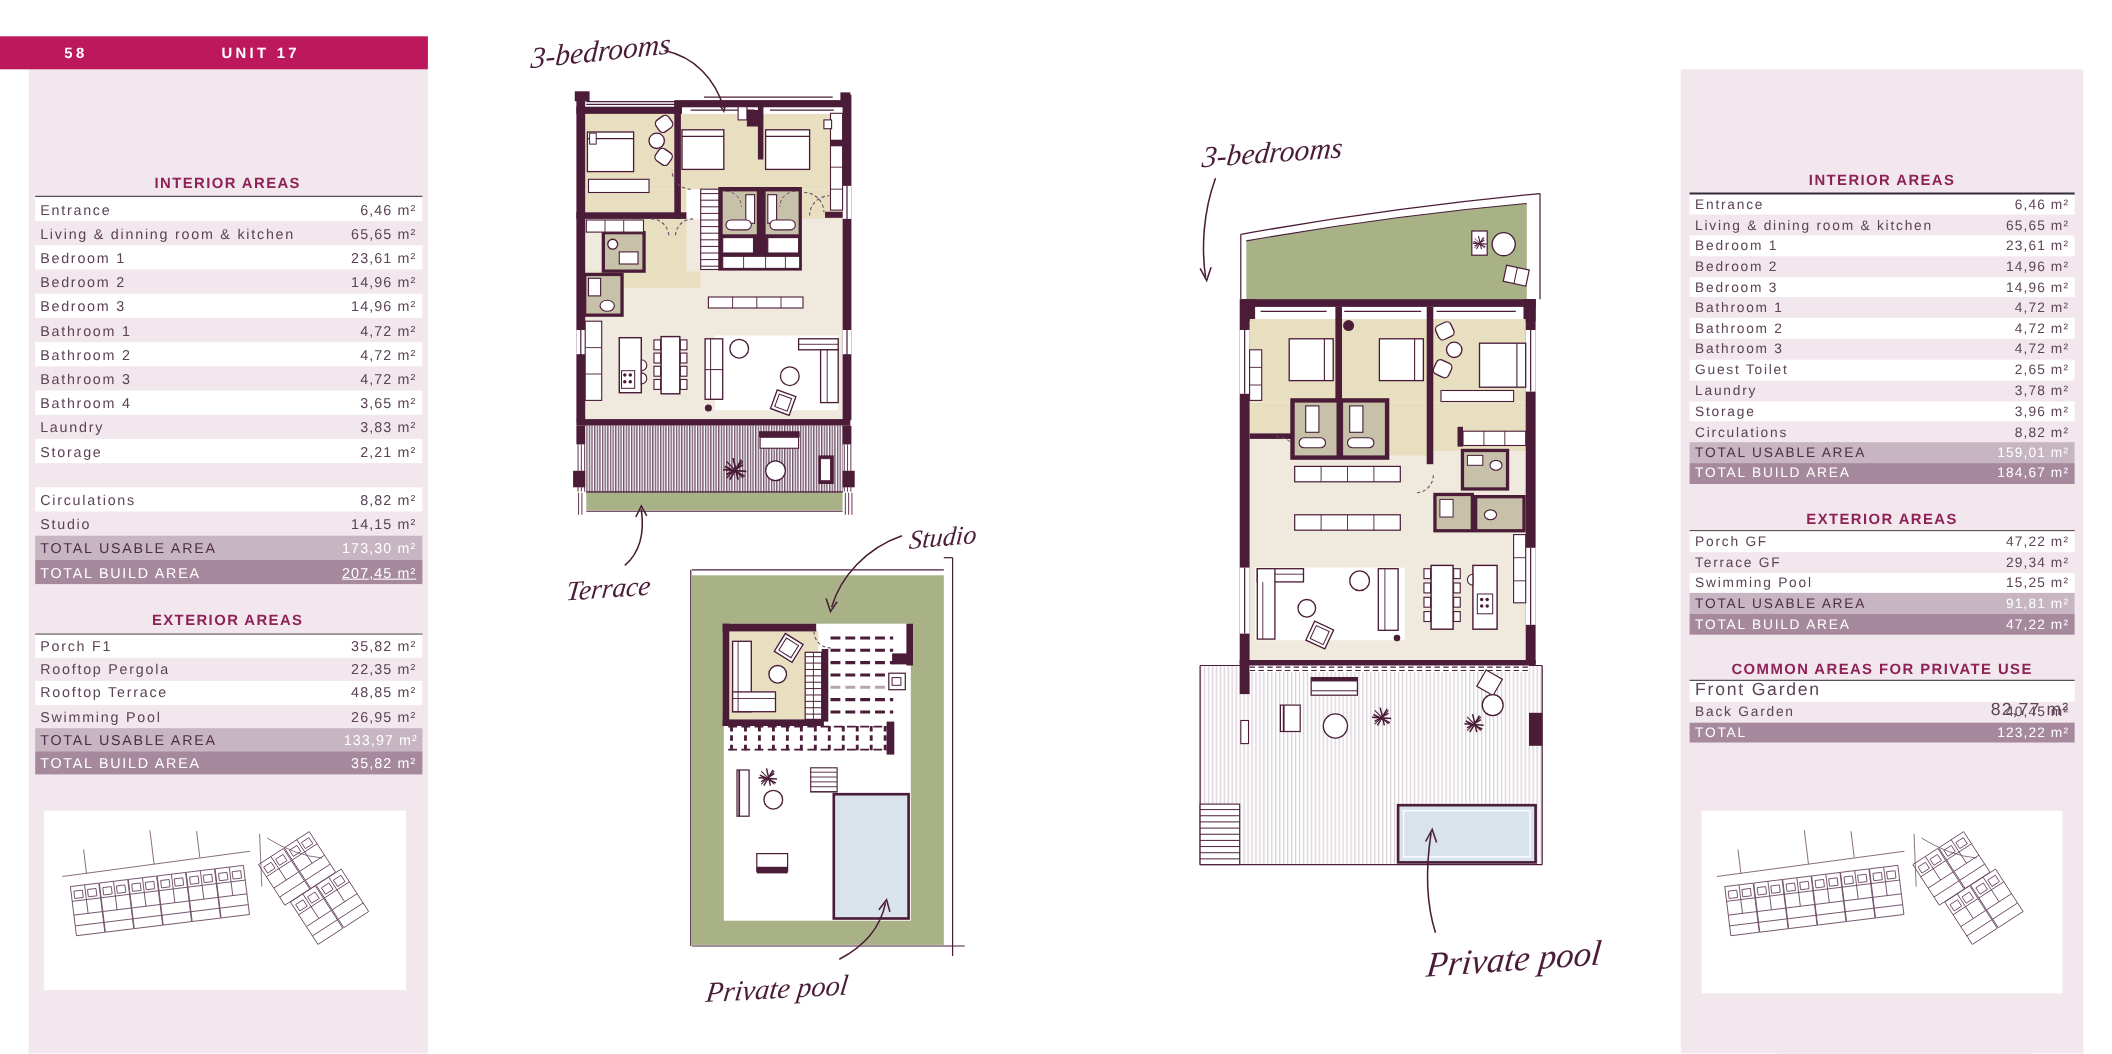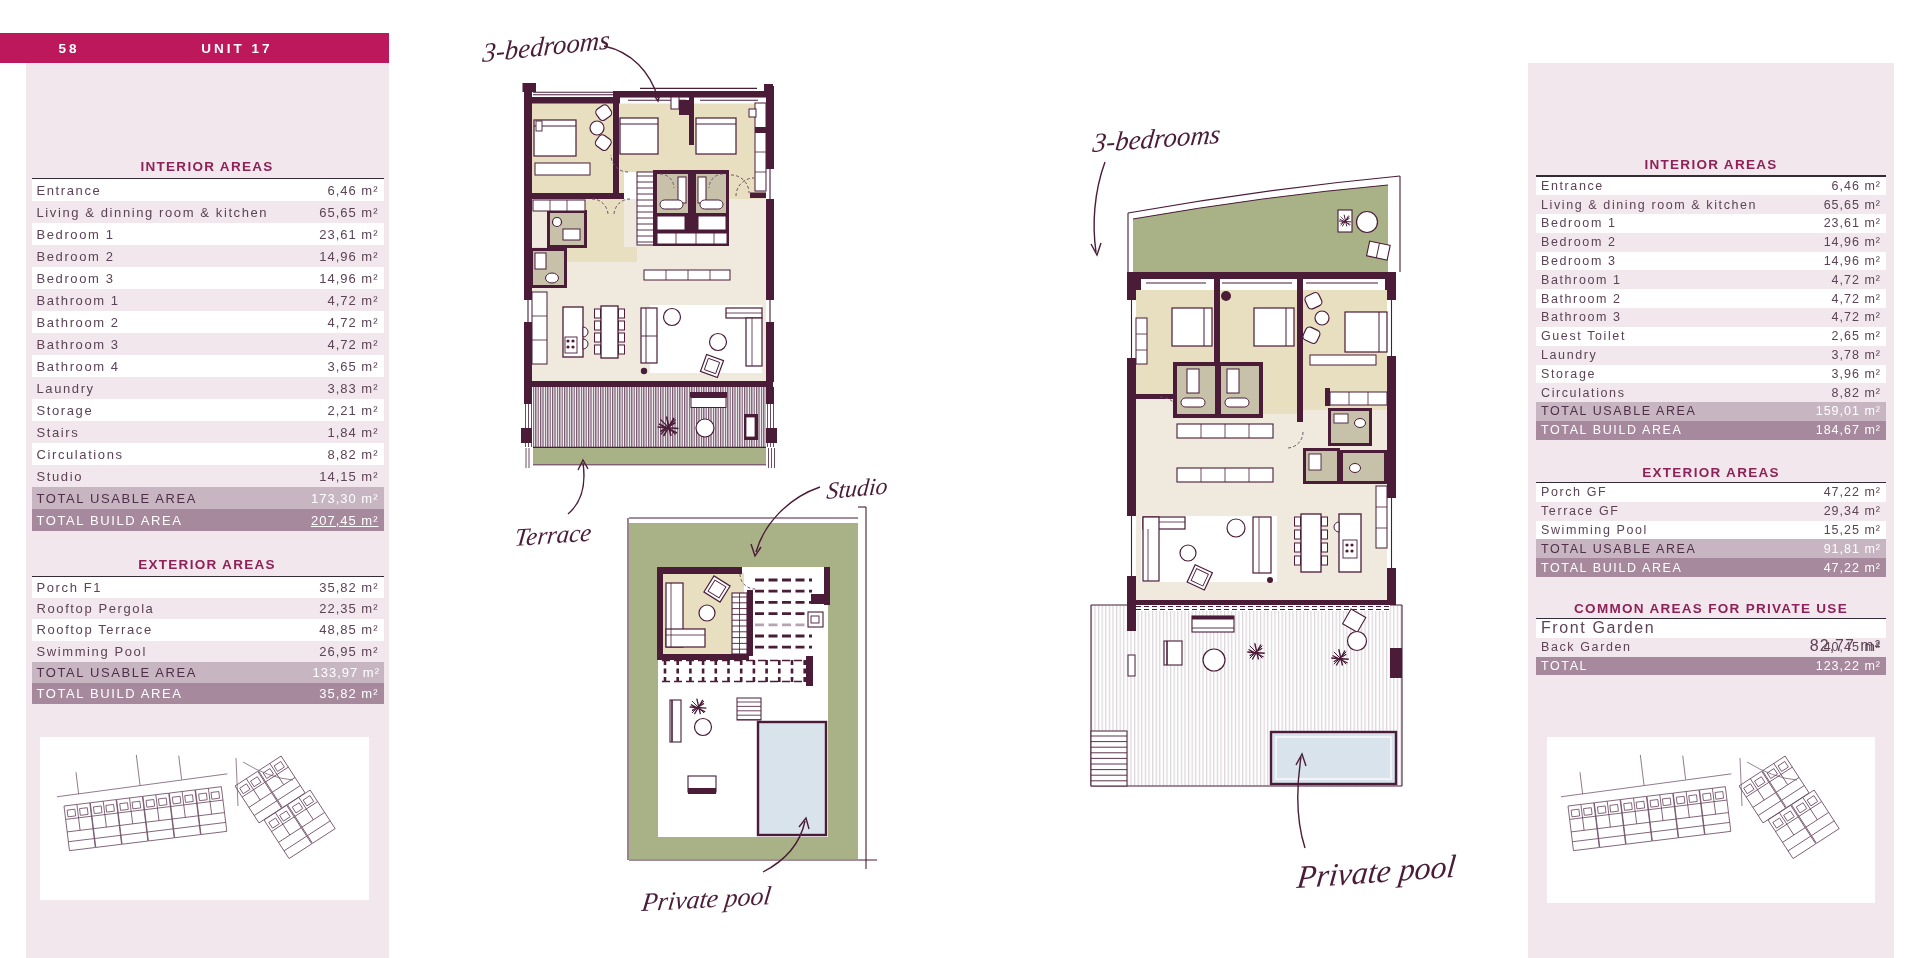--- a/index.html
+++ b/index.html
@@ -71,24 +71,20 @@
       <span class="rv" style="padding-right:5.5px;">3,65 m²</span>
     </div>
 <div class="row rp" style="left:31.5px;top:377.0px;width:352.5px;height:22px;font-size:13px;">
       <span class="rl" style="padding-left:5.0px;">Laundry</span>
       <span class="rv" style="padding-right:5.5px;">3,83 m²</span>
     </div>
 <div class="row rw" style="left:31.5px;top:399.0px;width:352.5px;height:22px;font-size:13px;">
       <span class="rl" style="padding-left:5.0px;">Storage</span>
       <span class="rv" style="padding-right:5.5px;text-align:right;">2,21 m²</span>
     </div>
-<div class="row rp" style="left:31.5px;top:421.0px;width:352.5px;height:22px;font-size:13px;">
-      <span class="rl" style="padding-left:5.0px;">Stairs</span>
-      <span class="rv" style="padding-right:5.5px;">1,84 m²</span>
-    </div>
 <div class="row rw" style="left:31.5px;top:443.0px;width:352.5px;height:22px;font-size:13px;">
       <span class="rl" style="padding-left:5.0px;">Circulations</span>
       <span class="rv" style="padding-right:5.5px;">8,82 m²</span>
     </div>
 <div class="row rp" style="left:31.5px;top:465.0px;width:352.5px;height:22px;font-size:13px;">
       <span class="rl" style="padding-left:5.0px;">Studio</span>
       <span class="rv" style="padding-right:5.5px;">14,15 m²</span>
     </div>
 <div class="row ru" style="left:31.5px;top:487.0px;width:352.5px;height:22px;font-size:13px;">
       <span class="rl" style="padding-left:5.0px;">TOTAL USABLE AREA</span>

